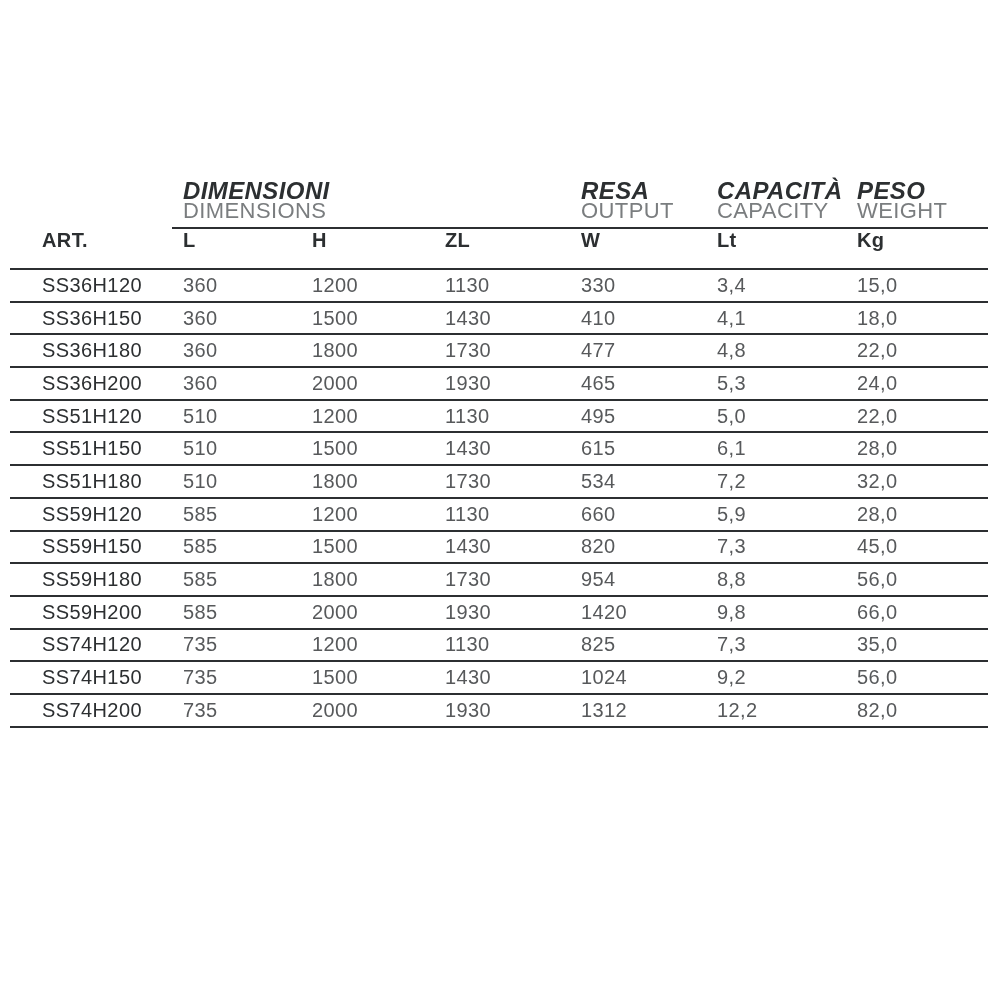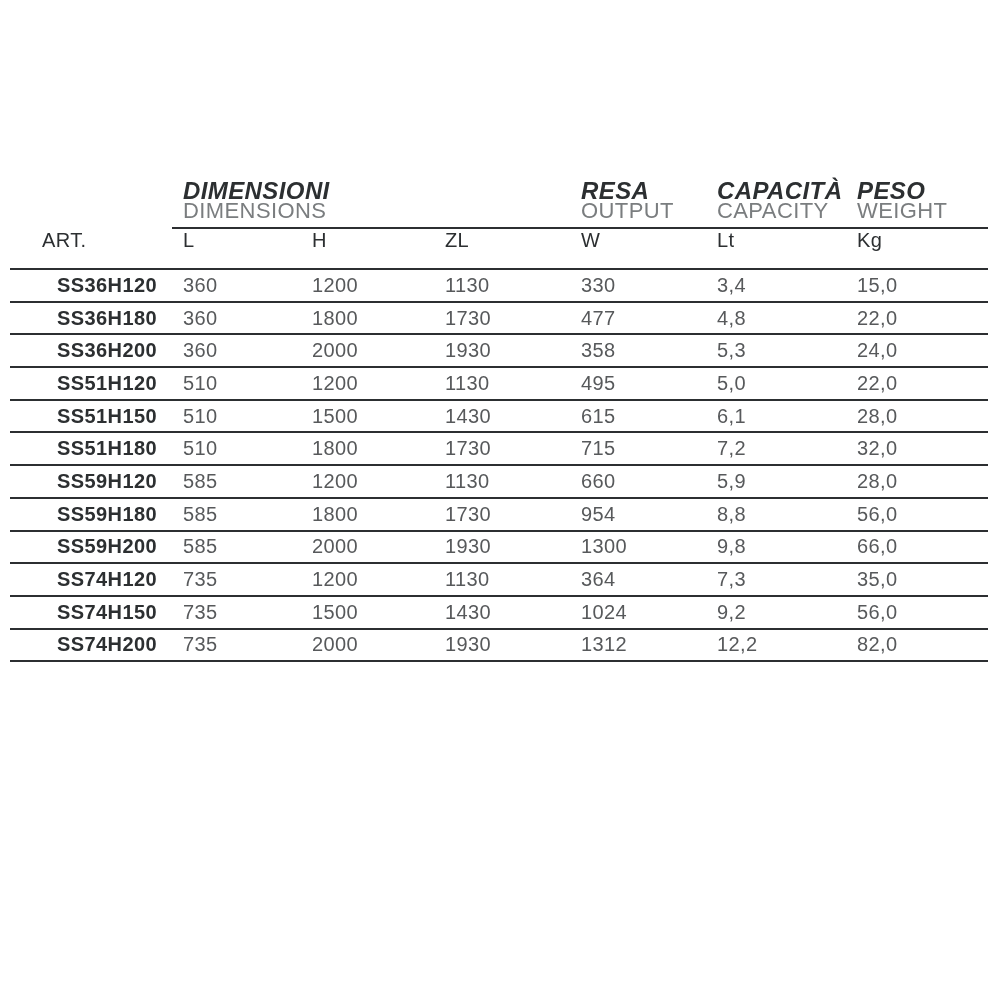--- a/index.html
+++ b/index.html
@@ -41,21 +41,21 @@
   .grp-sub {
     font-size: 22px; line-height: 20px;
     font-weight: normal; color: var(--c-sub);
     letter-spacing: 0.4px; white-space: nowrap;
   }
 
   
   tr.cols-row th {
     height: 32px;
     text-align: left; vertical-align: middle;
-    font-size: 20px; font-weight: normal;
+    font-size: 20px; font-weight: bold;
     color: var(--c-dark);
     letter-spacing: 0.4px;
     border-bottom: 2px solid var(--c-line);
     padding: 0 0 16px 11px;
   }
   tr.cols-row th.art-col { padding-left: 32px; }
 
   
   tr.data-row td {
     height: 32.7px;
@@ -63,22 +63,21 @@
     font-size: 20px;
     color: var(--c-gray);
     letter-spacing: 0.4px;
     border-bottom: 2px solid var(--c-line);
     padding: 0 0 0 11px;
     white-space: nowrap;
   }
   tr.data-row td.art-cell {
     padding-left: 32px;
     color: var(--c-dark);
-    font-weight: bold;
-    text-align: center;
+    font-weight: normal;
   }
 </style>
 </head>
 <body>
 
 <div class="page">
   <table class="spec-table">
     <colgroup>
       <col style="width:162px">
       <col style="width:129px">
@@ -122,34 +121,43 @@
         <tr class="data-row">
     <td class="art-cell">SS36H120</td>
     <td>360</td>
     <td>1200</td>
     <td>1130</td>
     <td>330</td>
     <td>3,4</td>
     <td>15,0</td>
   </tr>
         <tr class="data-row">
+    <td class="art-cell">SS36H150</td>
+    <td>360</td>
+    <td>1500</td>
+    <td>1430</td>
+    <td>410</td>
+    <td>4,1</td>
+    <td>18,0</td>
+  </tr>
+        <tr class="data-row">
     <td class="art-cell">SS36H180</td>
     <td>360</td>
     <td>1800</td>
     <td>1730</td>
     <td>477</td>
     <td>4,8</td>
     <td>22,0</td>
   </tr>
         <tr class="data-row">
     <td class="art-cell">SS36H200</td>
     <td>360</td>
     <td>2000</td>
     <td>1930</td>
-    <td>358</td>
+    <td>465</td>
     <td>5,3</td>
     <td>24,0</td>
   </tr>
         <tr class="data-row">
     <td class="art-cell">SS51H120</td>
     <td>510</td>
     <td>1200</td>
     <td>1130</td>
     <td>495</td>
     <td>5,0</td>
@@ -162,57 +170,66 @@
     <td>1430</td>
     <td>615</td>
     <td>6,1</td>
     <td>28,0</td>
   </tr>
         <tr class="data-row">
     <td class="art-cell">SS51H180</td>
     <td>510</td>
     <td>1800</td>
     <td>1730</td>
-    <td>715</td>
+    <td>534</td>
     <td>7,2</td>
     <td>32,0</td>
   </tr>
         <tr class="data-row">
     <td class="art-cell">SS59H120</td>
     <td>585</td>
     <td>1200</td>
     <td>1130</td>
     <td>660</td>
     <td>5,9</td>
     <td>28,0</td>
+  </tr>
+        <tr class="data-row">
+    <td class="art-cell">SS59H150</td>
+    <td>585</td>
+    <td>1500</td>
+    <td>1430</td>
+    <td>820</td>
+    <td>7,3</td>
+    <td>45,0</td>
   </tr>
         <tr class="data-row">
     <td class="art-cell">SS59H180</td>
     <td>585</td>
     <td>1800</td>
     <td>1730</td>
     <td>954</td>
     <td>8,8</td>
     <td>56,0</td>
   </tr>
         <tr class="data-row">
     <td class="art-cell">SS59H200</td>
     <td>585</td>
     <td>2000</td>
     <td>1930</td>
-    <td>1300</td>
+    <td>1420</td>
     <td>9,8</td>
     <td>66,0</td>
   </tr>
         <tr class="data-row">
     <td class="art-cell">SS74H120</td>
     <td>735</td>
     <td>1200</td>
     <td>1130</td>
-    <td>364</td>
+    <td>825</td>
     <td>7,3</td>
     <td>35,0</td>
   </tr>
         <tr class="data-row">
     <td class="art-cell">SS74H150</td>
     <td>735</td>
     <td>1500</td>
     <td>1430</td>
     <td>1024</td>
     <td>9,2</td>

